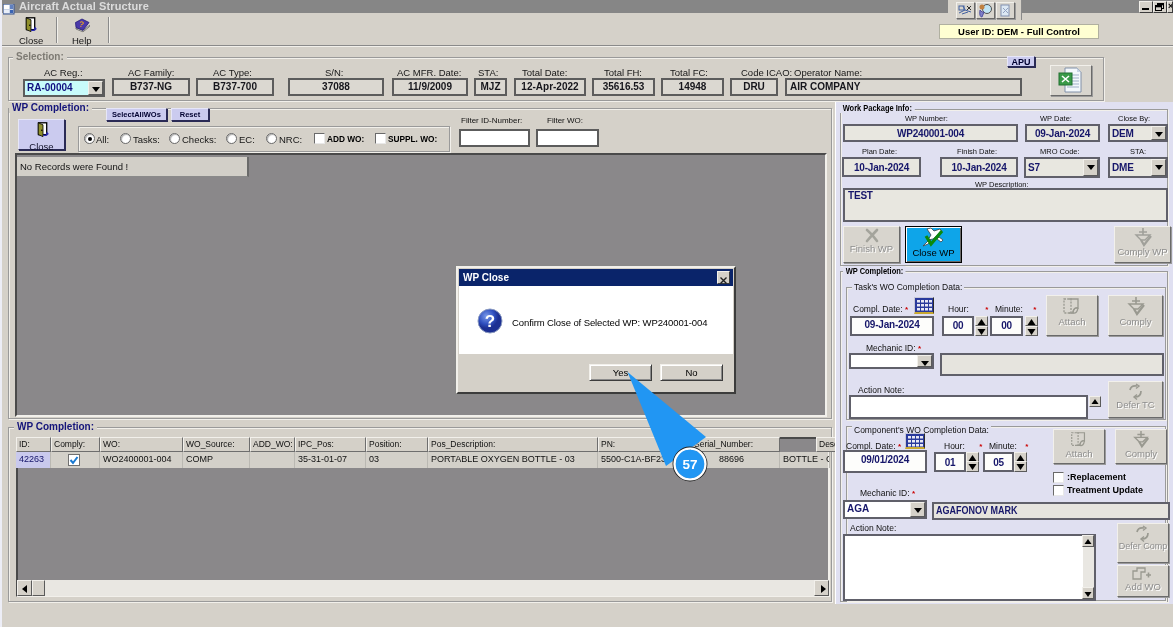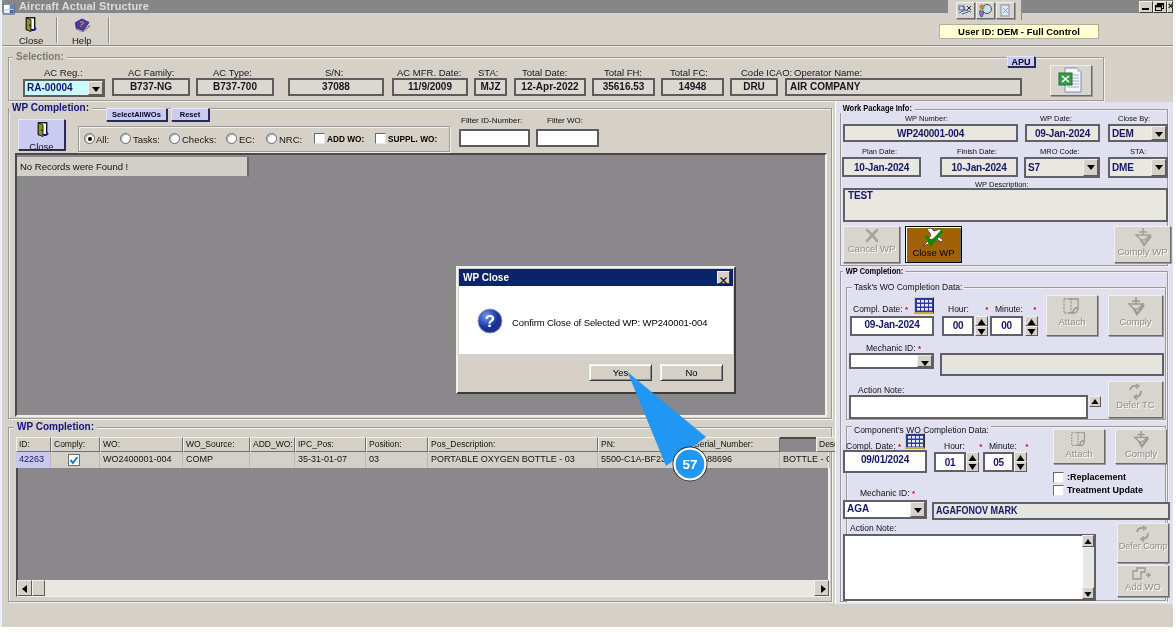--- a/index.html
+++ b/index.html
@@ -197,21 +197,21 @@
           <path d="M1.5 5 l2.5 3 l4.5 -6" stroke="#1878d0" stroke-width="2" fill="none"></path>
         </svg></div>
     </div>
     <div class="dcell" style="left:84px;width:83px;border-right:1px solid #bab8b2;">WO2400001-004</div>
     <div class="dcell" style="left:167px;width:67px;border-right:1px solid #bab8b2;">COMP</div>
     <div class="dcell" style="left:234px;width:45px;border-right:1px solid #bab8b2;"></div>
     <div class="dcell" style="left:279px;width:71px;border-right:1px solid #bab8b2;">35-31-01-07</div>
     <div class="dcell" style="left:350px;width:62px;border-right:1px solid #bab8b2;">03</div>
     <div class="dcell" style="left:412px;width:170px;border-right:1px solid #bab8b2;">PORTABLE OXYGEN BOTTLE - 03</div>
     <div class="dcell" style="left:582px;width:93px;border-right:1px solid #bab8b2;">5500-C1A-BF23.</div>
-    <div class="dcell" style="left:675px;width:89px;border-right:1px solid #bab8b2;"><span style="margin-left:13px;">88696</span></div>
+    <div class="dcell" style="left:675px;width:89px;border-right:1px solid #bab8b2;"><span style="margin-left:25px;">88696</span></div>
     <div class="dcell" style="left:764px;width:50px;border-right:1px solid #bab8b2;">BOTTLE - C</div>
   </div>
 
 <div class="abs" style="left:17px;top:580px;width:812px;height:16px;background:#E9E7E2;"></div>
 <div class="sbtn" style="left:17px;top:580px;width:15px;height:16px;">
     <div style="position:absolute;left:4px;top:4px;border:4px solid transparent;border-right:5px solid #000;border-left:none;"></div>
   </div>
 <div class="sbtn" style="left:32px;top:580px;width:13px;height:16px;"></div>
 <div class="sbtn" style="left:814px;top:580px;width:15px;height:16px;">
     <div style="position:absolute;left:6px;top:4px;border:4px solid transparent;border-left:5px solid #000;border-right:none;"></div>
@@ -233,22 +233,22 @@
 <div class="abs pfld" style="left:842px;top:157px;width:79px;height:20px;line-height:17px;">10-Jan-2024</div>
 <div class="abs pfld" style="left:940px;top:157px;width:78px;height:20px;line-height:17px;">10-Jan-2024</div>
 <div class="abs pfld" style="left:1024px;top:157px;width:76px;height:21px;text-align:left;padding-left:2px;line-height:17px;">S7<div class="combo-arrow" style="right:0;top:0;bottom:0;"></div></div>
 <div class="abs pfld" style="left:1108px;top:157px;width:60px;height:21px;text-align:left;padding-left:2px;line-height:17px;">DME<div class="combo-arrow" style="right:0;top:0;bottom:0;"></div></div>
 <div class="abs tlab" style="left:975px;top:180px;">WP Description:</div>
 <div class="abs pfld" style="left:843px;top:188px;width:325px;height:34px;text-align:left;padding:0px 0 0 3px;">TEST</div>
 <div class="gbtn abs dis" style="left:843px;top:226px;width:57px;height:37px;text-align:center;font-size:9.5px;">
 <svg width="24" height="17" viewBox="0 0 24 17">
       <path d="M7 3 Q12 7 17 14 M17 3 Q12 8 7 14" stroke="#a4a49c" stroke-width="2.6" stroke-linecap="round" fill="none"></path>
     </svg>
-<div style="margin-top:-3px;">Cancel WP</div></div>
-<div class="abs" style="left:905px;top:226px;width:57px;height:37px;background:#a16207;border:1px solid #000;box-shadow:inset 1px 1px 0 #fff, inset -1px -1px 0 #6a6a6a;text-align:center;font-size:9.5px;color:#000;">
+<div style="margin-top:-3px;">Finish WP</div></div>
+<div class="abs" style="left:905px;top:226px;width:57px;height:37px;background:#0ea5e9;border:1px solid #000;box-shadow:inset 1px 1px 0 #fff, inset -1px -1px 0 #6a6a6a;text-align:center;font-size:9.5px;color:#000;">
 <svg width="30" height="22" viewBox="0 0 30 22">
       <g stroke="#404040" fill="#fff" stroke-width="0.8">
         <path d="M8 2 l4 -1 l3 3 l6 -2 l2 2 l-9 8 l-5 1 l3 -5 z"></path>
         <path d="M10 13 l-6 6 l5 -2 l3 -3 z"></path>
         <path d="M20 10 l4 3 l-2 2 l-4 -3 z"></path>
       </g>
       <path d="M7 9 l5 8 l11 -13" stroke="#0b8a0b" stroke-width="3.2" fill="none"></path>
     </svg>
 <div style="margin-top:-4px;">Close WP</div></div>
 <div class="gbtn abs dis" style="left:1114px;top:226px;width:57px;height:37px;text-align:center;font-size:9.5px;">

